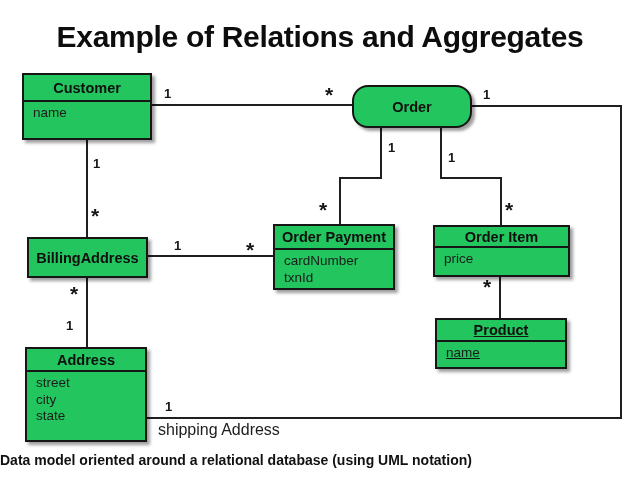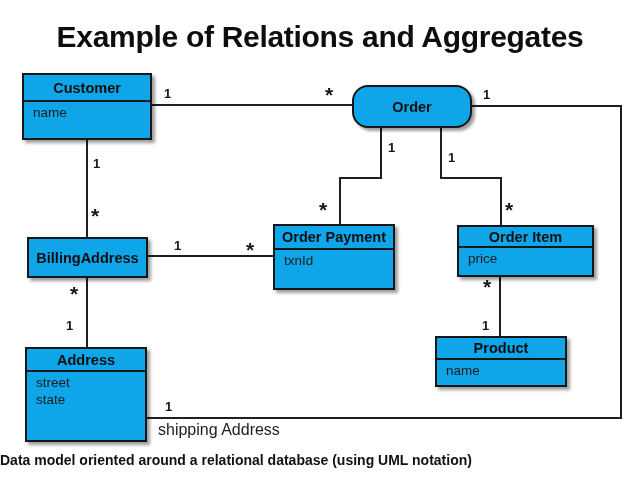--- a/index.html
+++ b/index.html
@@ -10,44 +10,44 @@
   }
   .title{
     position:absolute;top:20px;left:0;width:640px;text-align:center;
     font-size:30px;font-weight:bold;color:#0d0d0d;letter-spacing:-0.3px;
   }
   .caption{
     position:absolute;top:452px;left:0;width:640px;text-align:left;
     font-size:14px;font-weight:bold;color:#111;
   }
   .ebox{
-    position:absolute;box-sizing:border-box;background:#0ea5e9;
+    position:absolute;box-sizing:border-box;background:#22c55e;
     border:2px solid #161616;box-shadow:3px 3px 3px rgba(0,0,0,0.38);
   }
   .ebox .hd{
     box-sizing:border-box;width:100%;text-align:center;font-weight:bold;
     font-size:14.5px;color:#0f0f0f;display:flex;align-items:center;justify-content:center;
   }
   .ebox .hd.sep{border-bottom:2px solid #161616;}
   .ebox .bd{padding:3px 9px 0 9px;font-size:13.5px;color:#1c1c1c;}
   .ebox .attr{line-height:16.5px;white-space:nowrap;}
   
   #b-customer{left:22px;top:73px;width:130px;height:67px;}
   #b-customer .hd{height:27px;}
   #b-order{left:352px;top:85px;width:120px;height:43px;border-radius:16px;}
   #b-order .hd{height:39px;}
   #b-billing{left:27px;top:237px;width:121px;height:41px;}
   #b-billing .hd{height:37px;line-height:16px;}
   #b-payment{left:273px;top:224px;width:122px;height:66px;}
   #b-payment .hd{height:24px;}
-  #b-item{left:433px;top:225px;width:137px;height:52px;margin-left:24px;}
+  #b-item{left:433px;top:225px;width:137px;height:52px;}
   #b-item .hd{height:21px;}
   #b-address{left:25px;top:347px;width:122px;height:95px;}
   #b-address .hd{height:23px;}
-  #b-product{left:435px;top:336px;width:132px;height:51px;}
+  #b-product{left:435px;top:318px;width:132px;height:51px;text-decoration:underline;}
   #b-product .hd{height:22px;}
   
   .ln{position:absolute;background:#1f1f1f;}
   #l-co{left:150px;top:104px;width:202px;height:2px;}
   #l-sh1{left:470px;top:105px;width:152px;height:2px;}
   #l-sh2{left:620px;top:105px;width:2px;height:314px;}
   #l-sh3{left:145px;top:417px;width:477px;height:2px;}
   #l-cb{left:86px;top:138px;width:2px;height:99px;}
   #l-bp{left:146px;top:255px;width:127px;height:2px;}
   #l-ba{left:86px;top:276px;width:2px;height:71px;}
@@ -125,35 +125,37 @@
   <div class="ebox" id="b-billing">
     <div class="hd">
       <span>Billing</span>
       <span>Address</span>
     </div>
   </div>
 
   <div class="ebox" id="b-payment">
     <div class="hd sep">Order Payment</div>
     <div class="bd">
+      <div class="attr">cardNumber</div>
       <div class="attr">txnId</div>
     </div>
   </div>
 
   <div class="ebox" id="b-item">
     <div class="hd sep">Order Item</div>
     <div class="bd">
       <div class="attr">price</div>
     </div>
   </div>
 
   <div class="ebox" id="b-address">
     <div class="hd sep">Address</div>
     <div class="bd">
       <div class="attr">street</div>
+      <div class="attr">city</div>
       <div class="attr">state</div>
     </div>
   </div>
 
   <div class="ebox" id="b-product">
     <div class="hd sep">Product</div>
     <div class="bd">
       <div class="attr">name</div>
     </div>
   </div>

